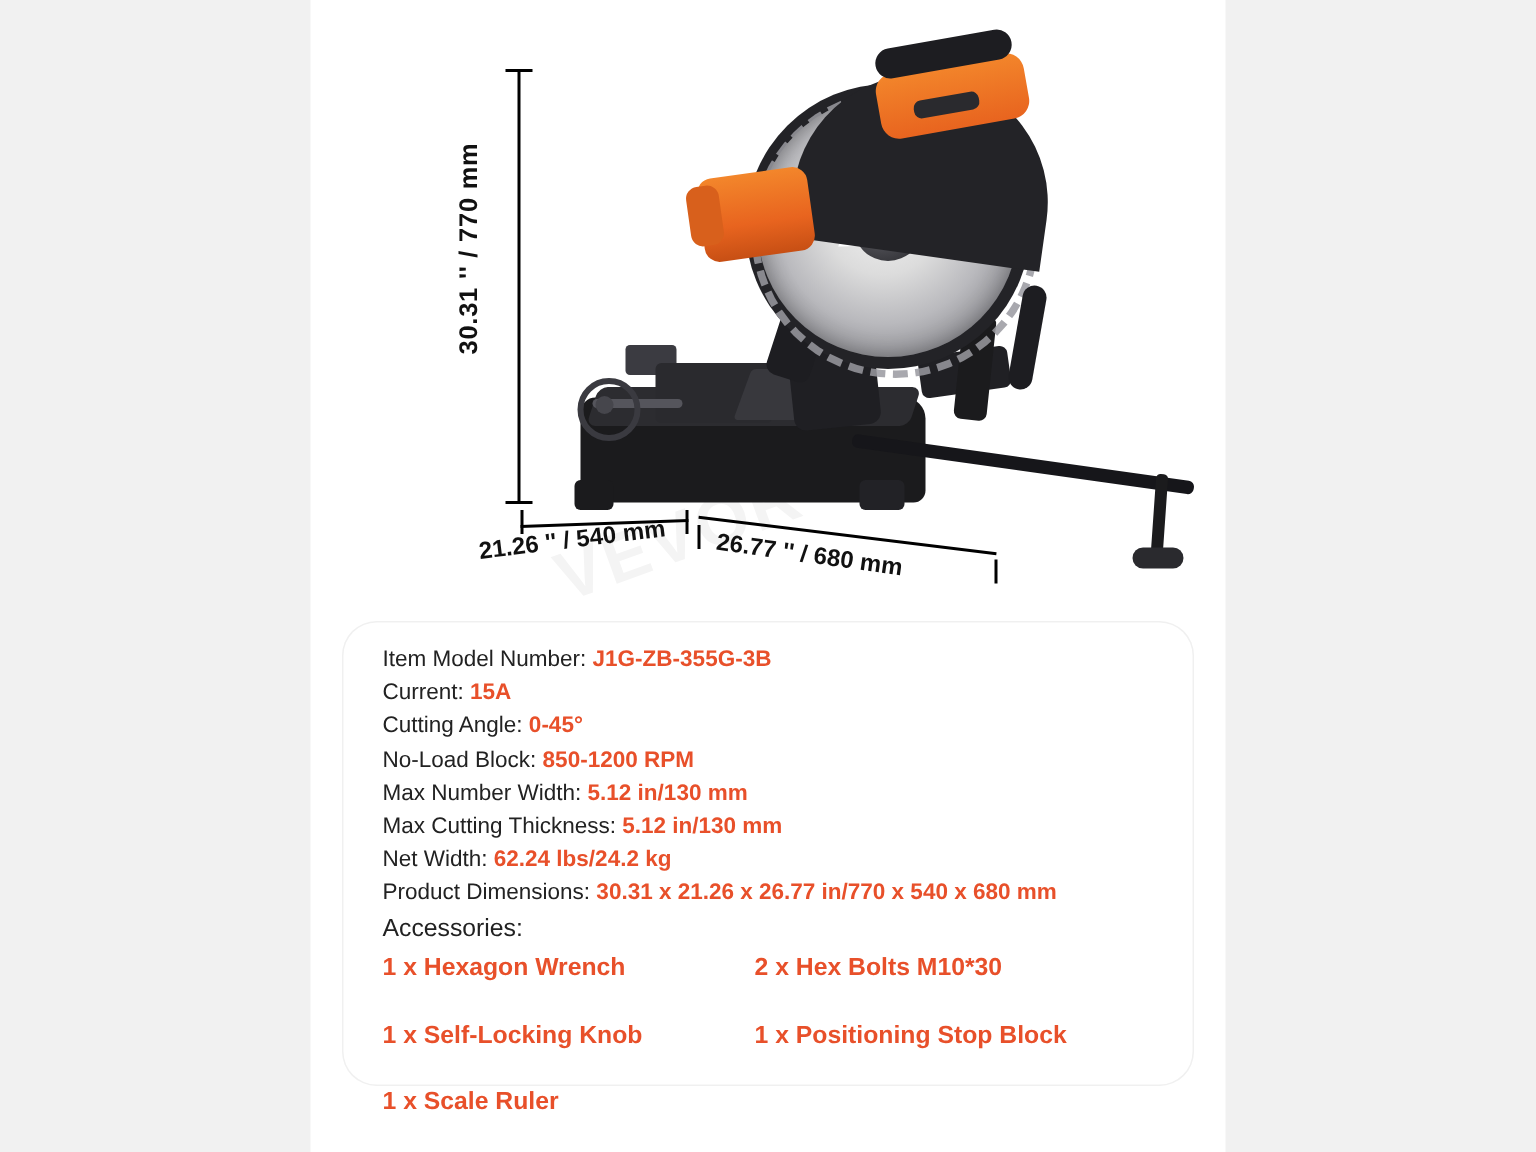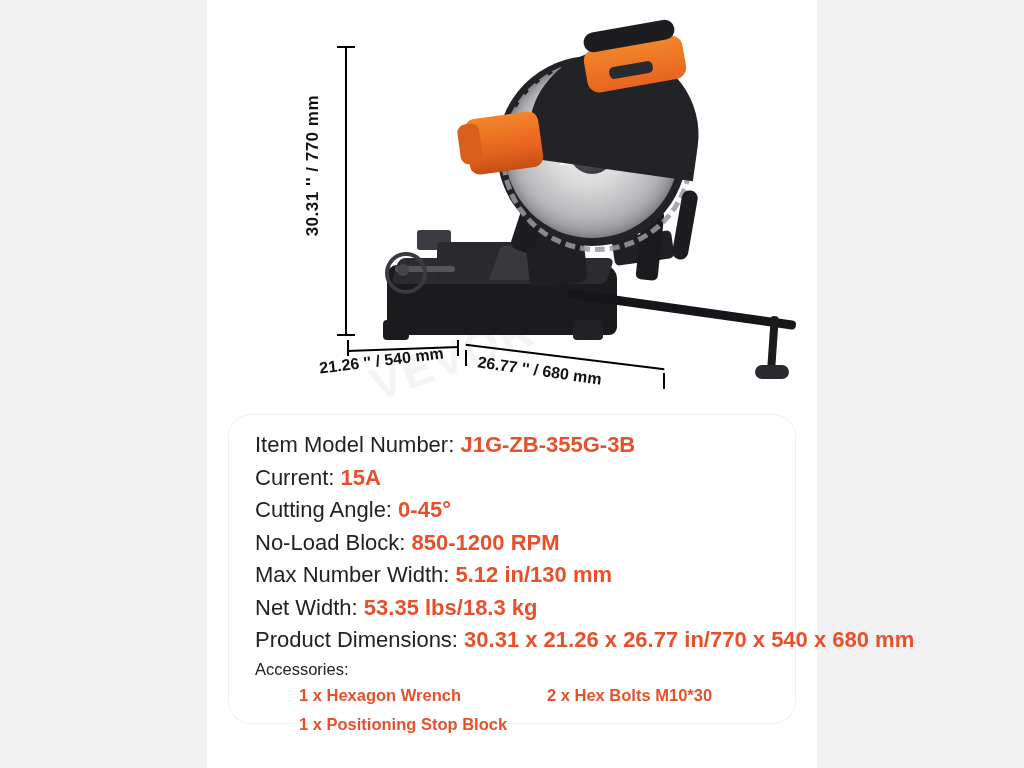--- a/index.html
+++ b/index.html
@@ -151,40 +151,39 @@
     border-radius: 22px;
     box-shadow: 0 0 0 1px #f0f0f0;
   }
   .spec-list {
     position: absolute;
     left: 26px;
     top: 14px;
     right: 10px;
   }
   .spec-row {
-    font-size: 22px;
+    font-size: 15px;
     color: #222;
     line-height: 1.48;
     white-space: nowrap;
   }
   .spec-val {
     color: #e8502a;
     font-weight: bold;
   }
   .acc-label {
     font-size: 16.5px;
     color: #222;
     line-height: 1.48;
   }
   .acc-grid {
     margin-top: 2px;
     display: grid;
     grid-template-columns: 248px auto;
-    row-gap: 4px;
-    margin-left: 44px;
+    row-gap: 20px;
   }
   .acc-item {
     font-size: 16.5px;
     font-weight: bold;
     color: #e8502a;
     line-height: 1.5;
     white-space: nowrap;
   }
 
   
@@ -382,33 +381,39 @@
         </div>
         <div class="spec-row">
           <span>No-Load Block:</span>
           <span class="spec-val">850-1200 RPM</span>
         </div>
         <div class="spec-row">
           <span>Max Number Width:</span>
           <span class="spec-val">5.12 in/130 mm</span>
         </div>
         <div class="spec-row">
+          <span>Max Cutting Thickness:</span>
+          <span class="spec-val">5.12 in/130 mm</span>
+        </div>
+        <div class="spec-row">
           <span>Net Width:</span>
-          <span class="spec-val">53.35 lbs/18.3 kg</span>
+          <span class="spec-val">62.24 lbs/24.2 kg</span>
         </div>
         <div class="spec-row">
           <span>Product Dimensions:</span>
           <span class="spec-val">30.31 x 21.26 x 26.77 in/770 x 540 x 680 mm</span>
         </div>
 
         <div class="acc-label">Accessories:</div>
 
         <div class="acc-grid">
           <div class="acc-item">1 x Hexagon Wrench</div>
           <div class="acc-item">2 x Hex Bolts M10*30</div>
+          <div class="acc-item">1 x Self-Locking Knob</div>
           <div class="acc-item">1 x Positioning Stop Block</div>
+          <div class="acc-item">1 x Scale Ruler</div>
         </div>
 
       </div>
     </div>
 
   </div>
 </div>
 
 </body></html>

